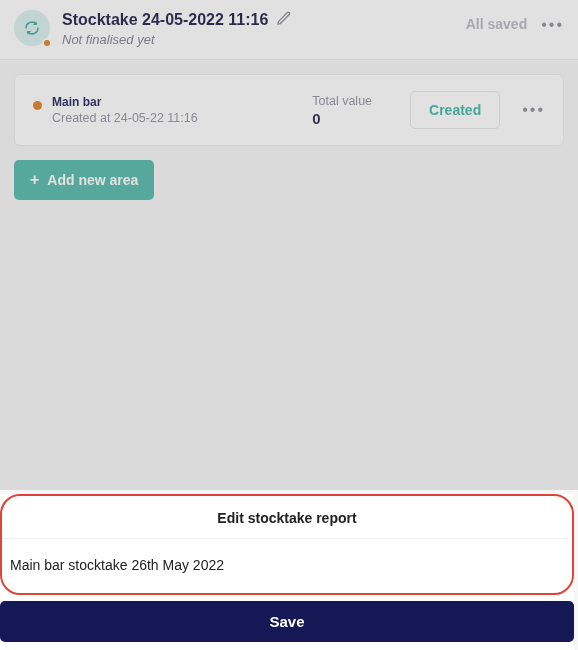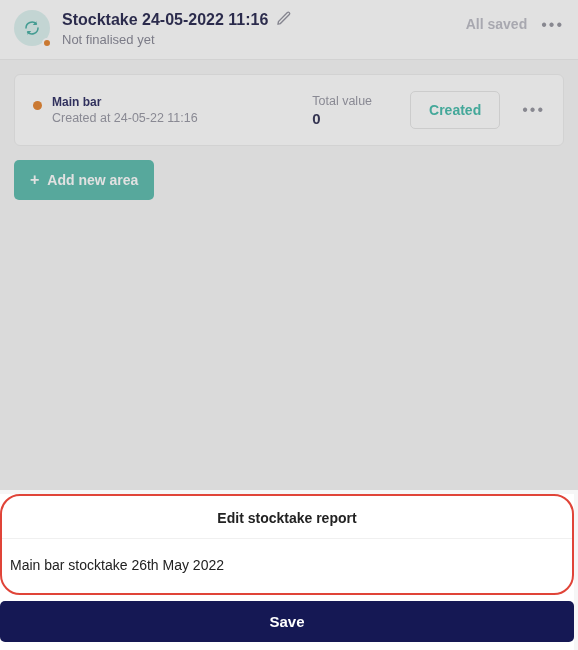--- a/index.html
+++ b/index.html
@@ -11,21 +11,21 @@
     .page { position: relative; }
 
     .header { display: flex; align-items: flex-start; padding: 10px 14px 12px 14px; background: #fff; border-bottom: 1px solid #ececec; }
     .avatar { width: 36px; height: 36px; border-radius: 50%; background: #d9f0ee; display: flex; align-items: center; justify-content: center; position: relative; flex-shrink: 0; }
     .avatar svg { width: 18px; height: 18px; }
     .avatar-dot { position: absolute; width: 10px; height: 10px; border-radius: 50%; background: #e27a1f; right: -2px; bottom: -2px; border: 2px solid #fff; }
     .title-block { margin-left: 12px; flex: 1; }
     .title-row { display: flex; align-items: center; gap: 8px; }
     .title { font-weight: 700; font-size: 16px; color: #161640; }
     .edit-icon { color: #7c7c8a; }
-    .subtitle { color: #7d7d8c; font-size: 13px; margin-top: 2px; }
+    .subtitle { font-style: italic; color: #7d7d8c; font-size: 13px; margin-top: 2px; }
     .header-right { display: flex; align-items: flex-start; gap: 14px; padding-top: 6px; }
     .allsaved { color: #b7b7c0; font-weight: 600; font-size: 14px; }
     .kebab { color: #8d8d98; letter-spacing: 2px; font-size: 16px; cursor: pointer; }
 
     .content { padding: 14px; }
 
     .card { background: #fff; border: 1px solid #ececec; border-radius: 6px; padding: 16px 18px; display: flex; align-items: center; gap: 18px; }
     .card-left { display: flex; align-items: flex-start; gap: 10px; flex: 1; }
     .status-dot { width: 9px; height: 9px; border-radius: 50%; background: #e27a1f; margin-top: 6px; flex-shrink: 0; }
     .area-name { font-weight: 700; color: #1c1c55; font-size: 12px; }

